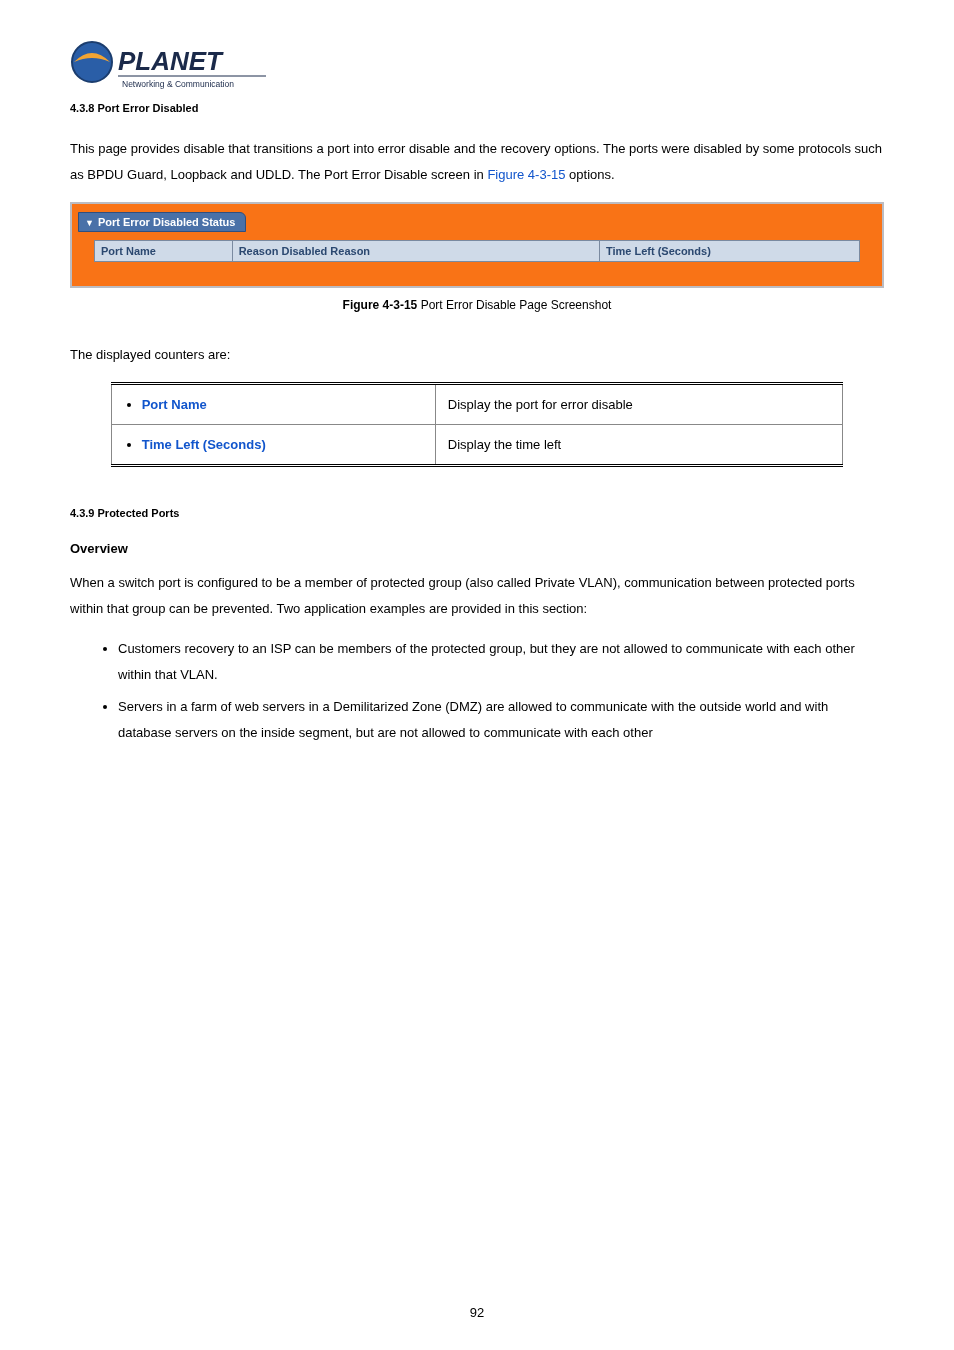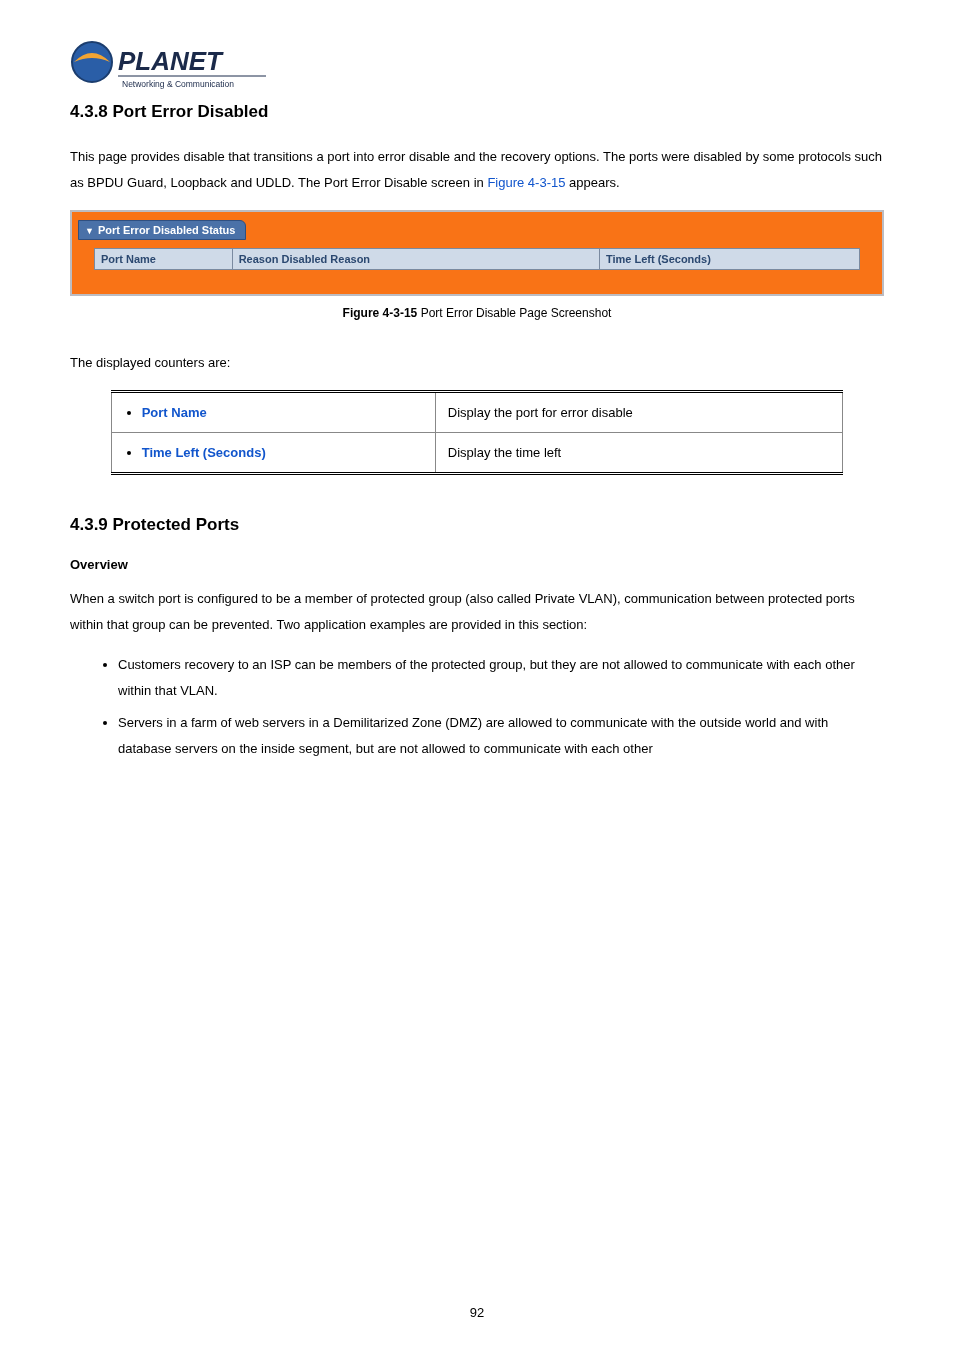--- a/index.html
+++ b/index.html
@@ -9,21 +9,21 @@
     width: 954px;
     min-height: 1350px;
     position: relative;
     padding: 40px 70px 0 70px;
     font-size: 13px;
     color: #000;
   }
   .logo { margin-bottom: 6px; }
   .logo svg { display: block; }
   h2.section {
-    font-size: 17px;
+    font-size: 11px;
     font-weight: bold;
     margin: 8px 0 22px 0;
   }
   h3.subhead {
     font-size: 13px;
     font-weight: bold;
     margin: 10px 0 14px 0;
   }
   p.body {
     line-height: 2.0;
@@ -124,21 +124,21 @@
     <ellipse cx="22" cy="22" rx="20" ry="20" fill="none" stroke="#1b3d6e" stroke-width="2"></ellipse>
     <text x="48" y="30" font-family="Arial Black, Arial" font-weight="900" font-size="26" fill="#1b2a4a" font-style="italic">PLANET</text>
     <line x1="48" y1="36" x2="196" y2="36" stroke="#1b2a4a" stroke-width="1"></line>
     <text x="52" y="47" font-family="Arial" font-size="8.5" fill="#1b2a4a">Networking &amp; Communication</text>
   </svg>
 </div>
 
 <h2 class="section">4.3.8 Port Error Disabled</h2>
 
 <p class="body">
-  <span>This page provides disable that transitions a port into error disable and the recovery options. The ports were disabled by some protocols such as BPDU Guard, Loopback and UDLD. The Port Error Disable screen in </span><span class="link">Figure 4-3-15</span><span> appears.</span>
+  <span>This page provides disable that transitions a port into error disable and the recovery options. The ports were disabled by some protocols such as BPDU Guard, Loopback and UDLD. The Port Error Disable screen in </span><span class="link">Figure 4-3-15</span><span> options.</span>
 </p>
 
 <div class="scr-wrap">
   <div class="scr-tab">
     <span class="tri">▼</span><span>Port Error Disabled Status</span>
   </div>
   <table class="scr-tbl">
     <tbody>
         <tr>
       <td class="c1">Port Name</td>

